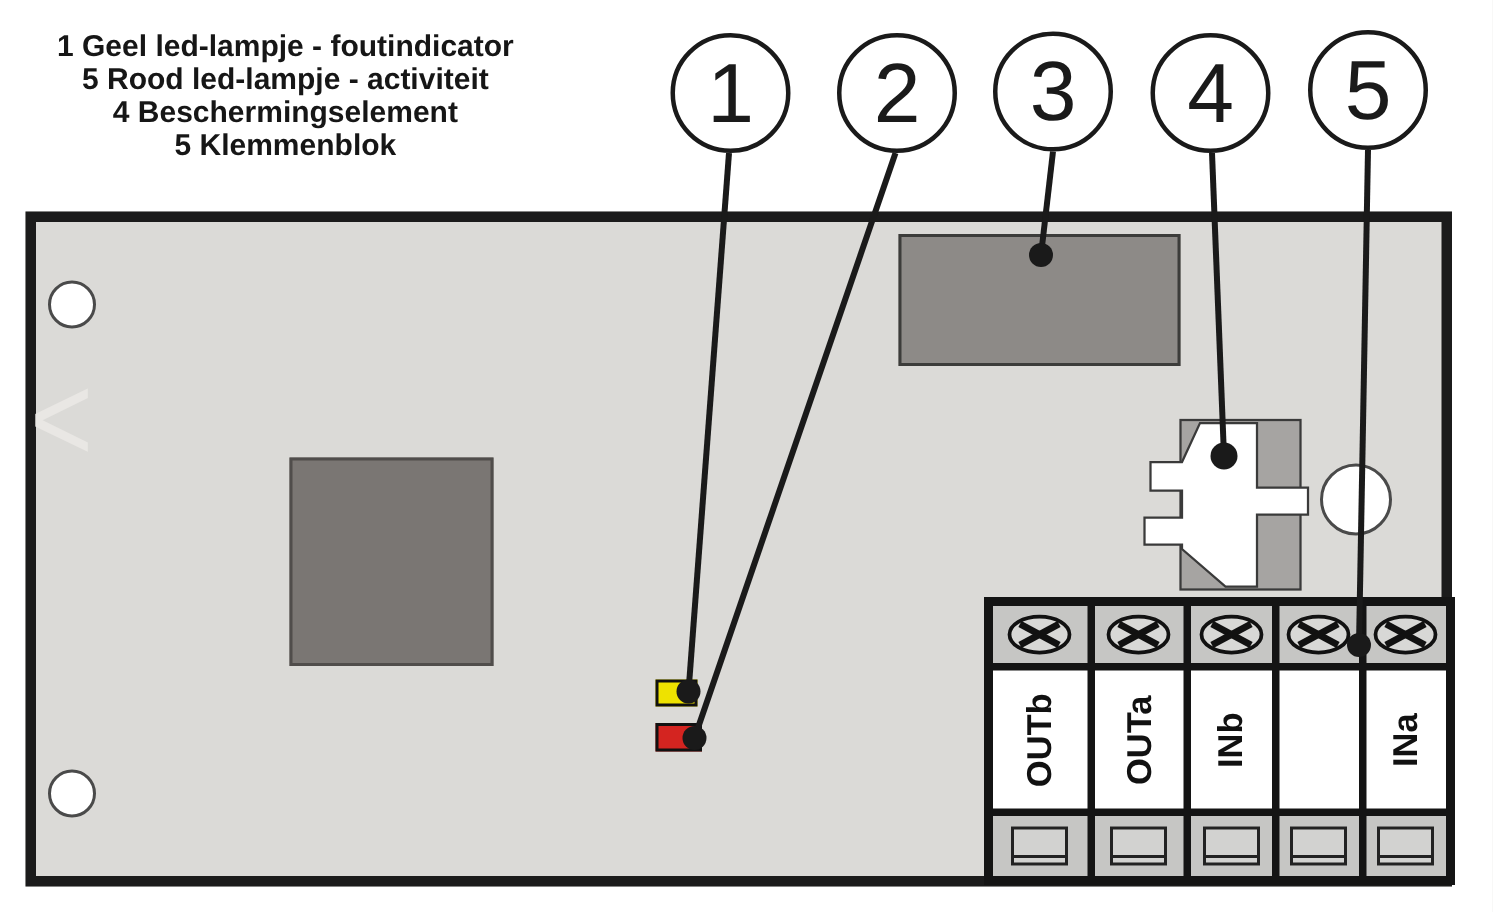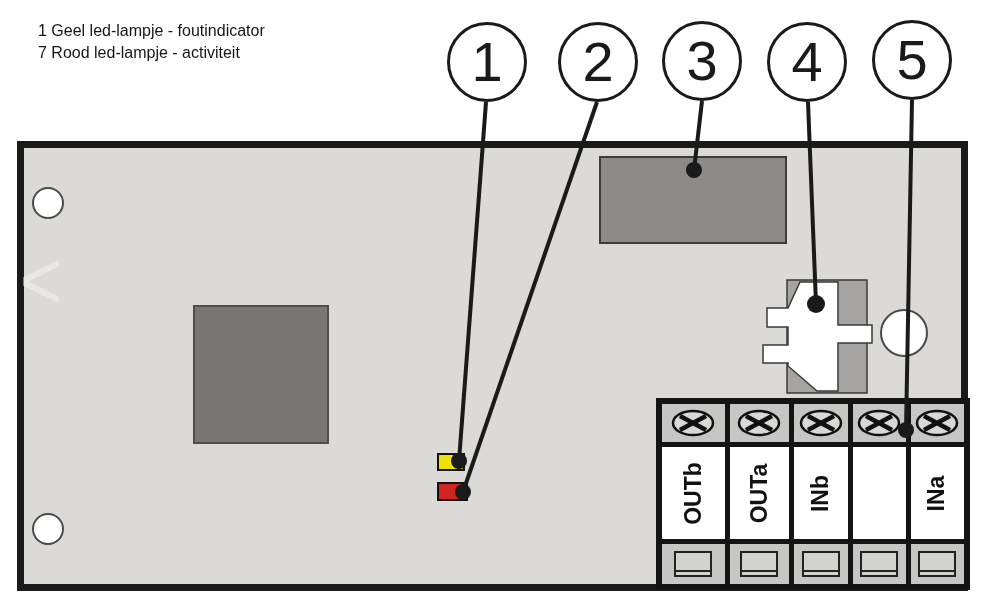--- a/index.html
+++ b/index.html
@@ -1,21 +1,21 @@
 <!DOCTYPE html>
 <html><head>
 <meta charset="utf-8">
 <style>
   html,body{margin:0;padding:0;background:#ffffff;}
   #page{position:relative;width:995px;height:608px;background:#ffffff;overflow:hidden;
         font-family:"Liberation Sans",sans-serif;}
 
   
   #legend{position:absolute;left:38px;top:20px;z-index:7;}
-  .legend-line{font-size:16px;font-weight:400;color:#161616;line-height:22px;white-space:nowrap;}
+  .legend-line{font-size:20px;font-weight:700;color:#161616;line-height:22px;white-space:nowrap;text-align:center;}
 
   
   #board{position:absolute;left:17px;top:141px;width:937px;height:436px;
          background:#dbdad7;border:7px solid #1b1b1b;z-index:1;}
 
   
   #chevron{position:absolute;left:20px;top:250px;z-index:2;font-size:72px;font-weight:400;
            color:#e9e7e4;line-height:60px;transform:scaleY(1.15);}
 
   
@@ -61,21 +61,23 @@
   #callout-4{left:767px;top:22px;}
   #callout-5{left:872px;top:20px;}
 </style>
 </head>
 <body>
 
 <div id="page">
 
   <div id="legend">
     <div class="legend-line">1 Geel led-lampje - foutindicator</div>
-    <div class="legend-line">7 Rood led-lampje - activiteit</div>
+    <div class="legend-line">5 Rood led-lampje - activiteit</div>
+    <div class="legend-line">4 Beschermingselement</div>
+    <div class="legend-line">5 Klemmenblok</div>
   </div>
 
   <div id="board"></div>
 
   <div id="chevron">&lt;</div>
 
   <div id="hole-tl" class="hole"></div>
   <div id="hole-bl" class="hole"></div>
   <div id="hole-r" class="hole"></div>
 

